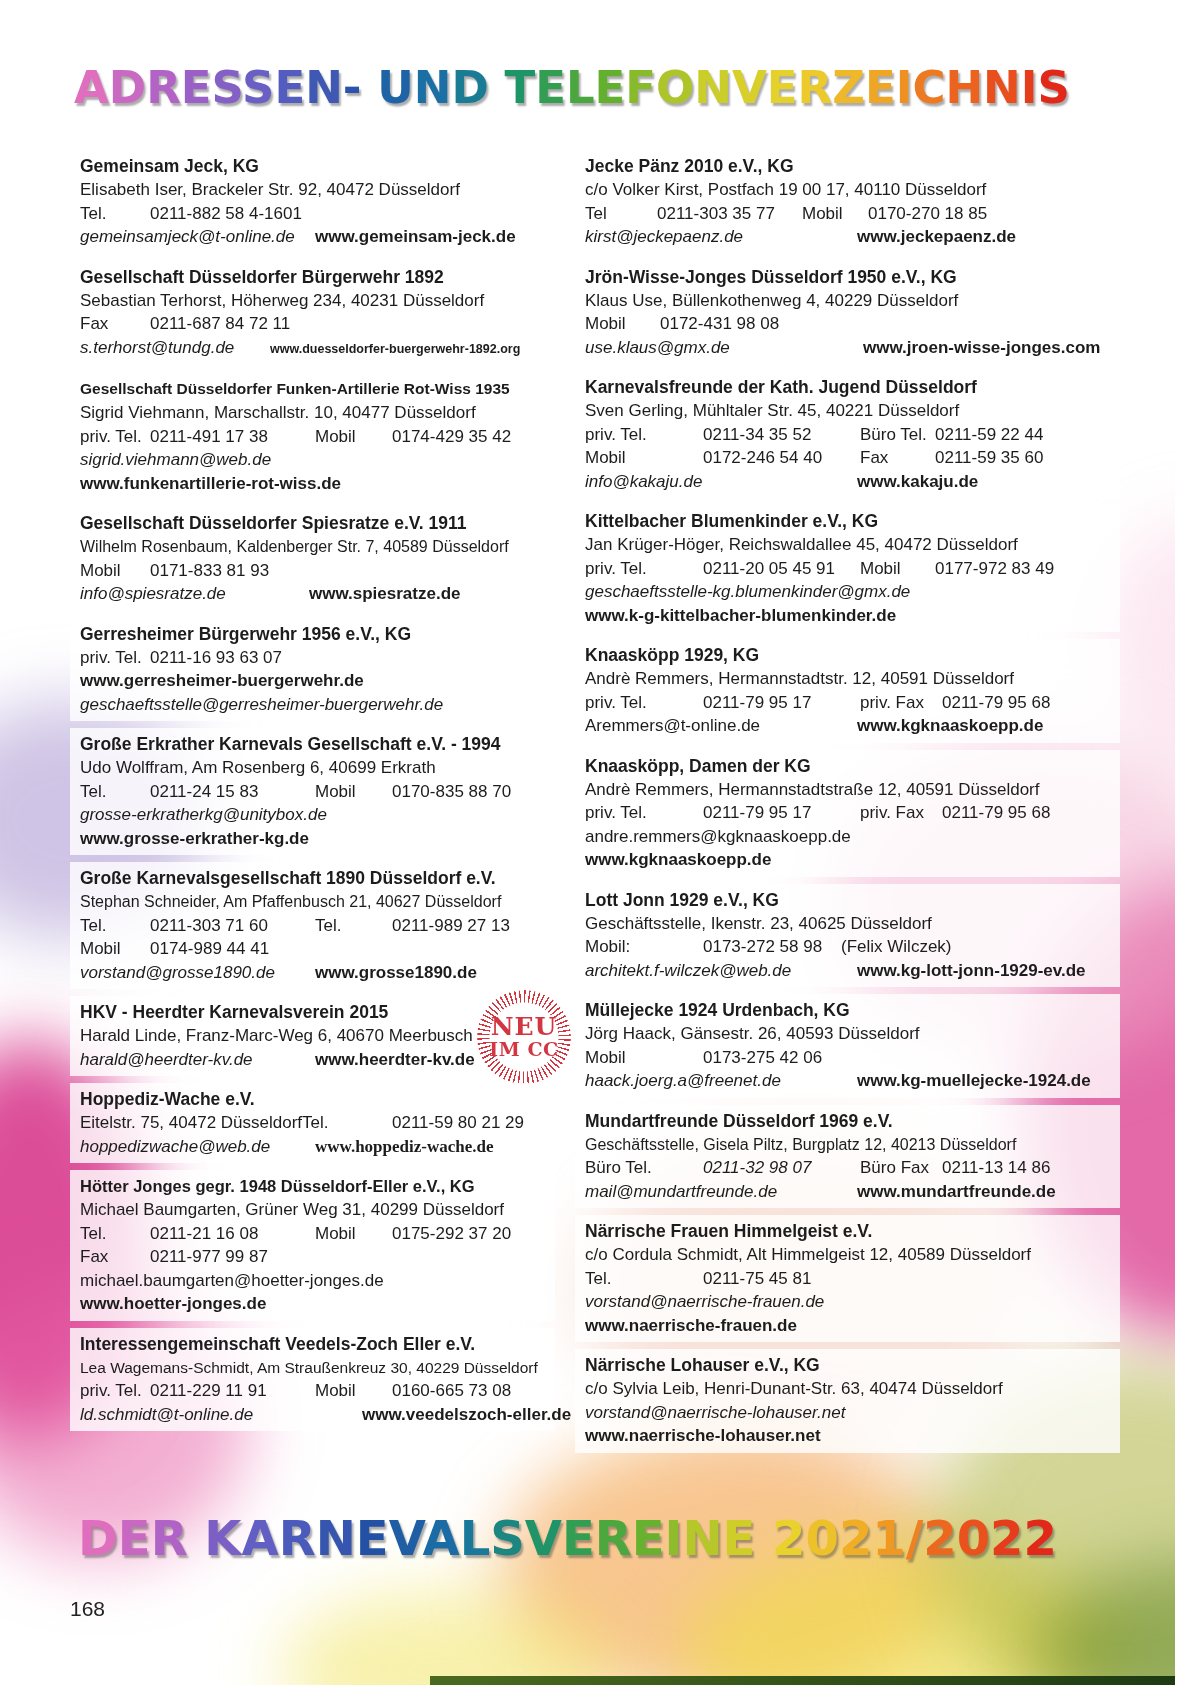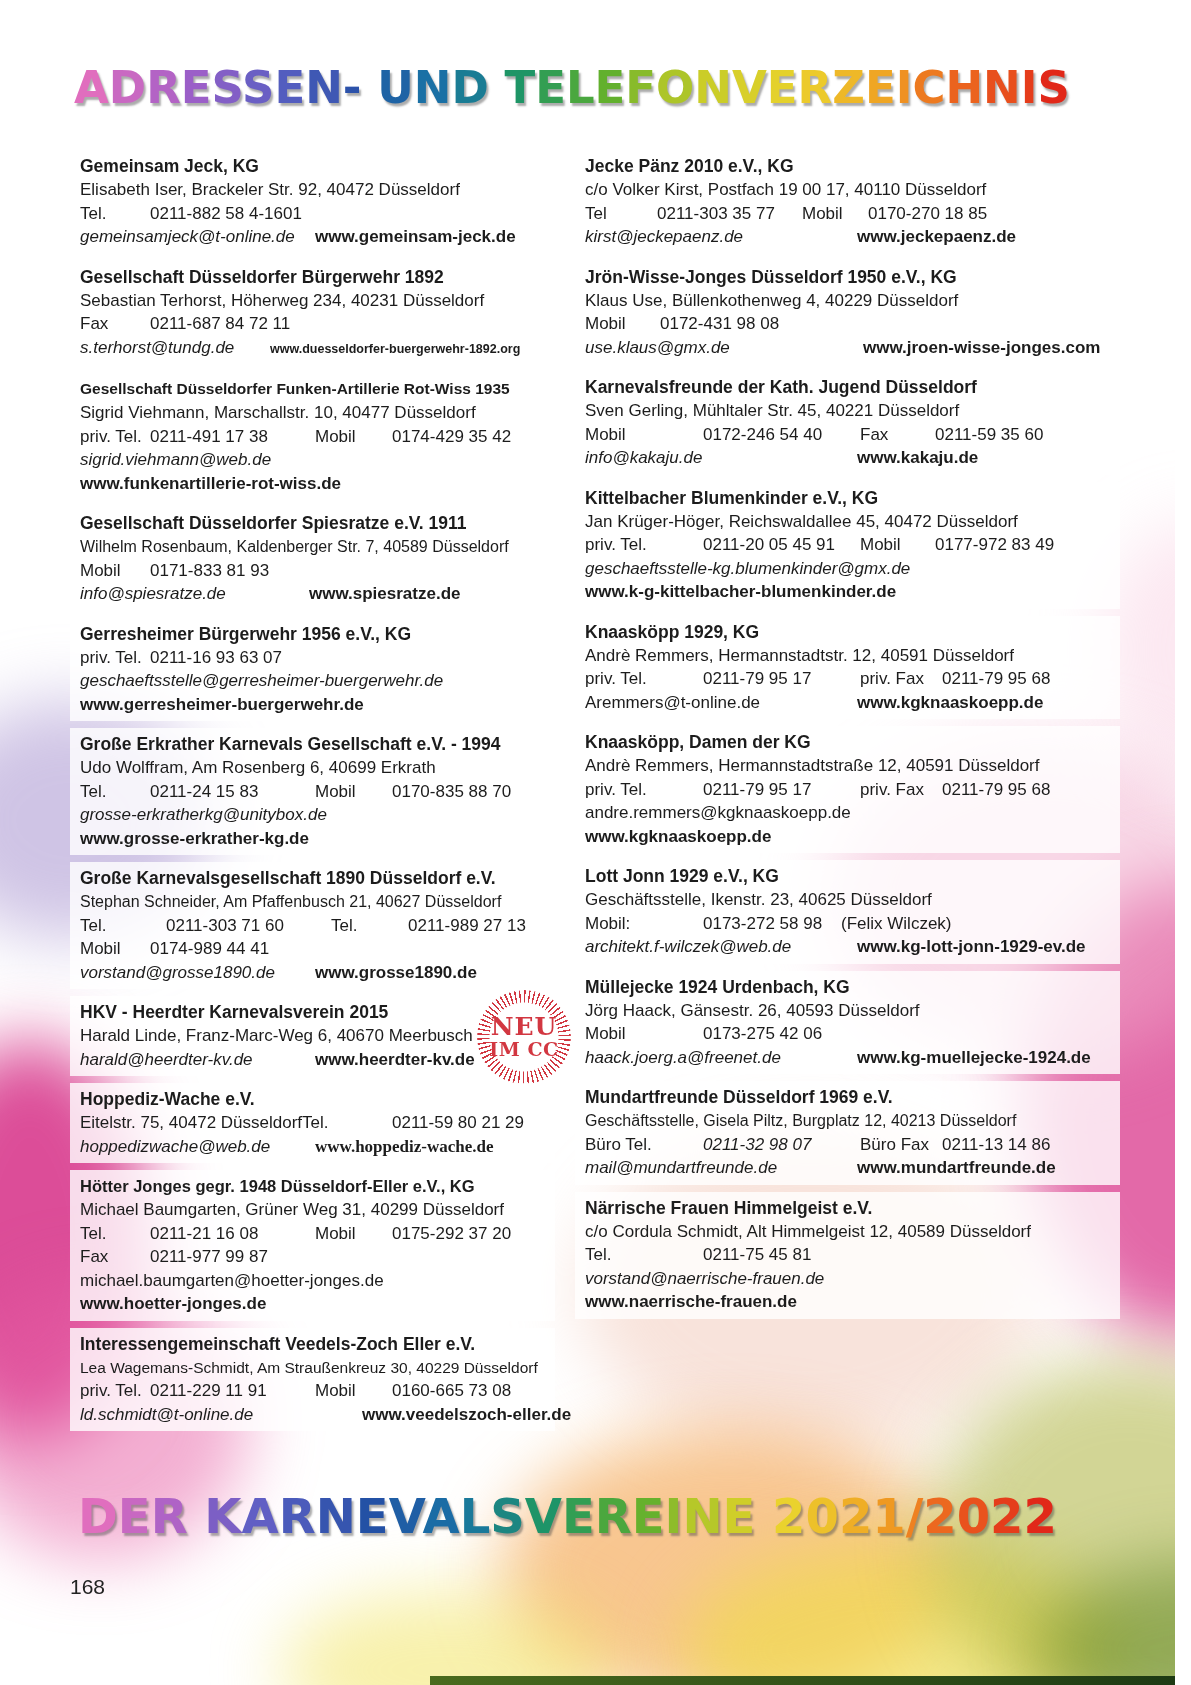--- a/index.html
+++ b/index.html
@@ -102,34 +102,34 @@
           </section>
           <section class="entry">
             <h2 class="etitle">Gesellschaft Düsseldorfer Spiesratze e.V. 1911</h2>
             <div class="line"><span class="sg sg-text" style="font-size: 16px;">Wilhelm Rosenbaum, Kaldenberger Str. 7, 40589 Düsseldorf</span></div>
             <div class="line"><span class="sg sg-label" style="width: 70px;">Mobil</span><span class="sg sg-value">0171-833 81 93</span></div>
             <div class="line"><span class="sg sg-email" style="min-width: 221px;">info@spiesratze.de</span><span class="sg sg-web" style="margin-left: 8px;">www.spiesratze.de</span></div>
           </section>
           <section class="entry">
             <h2 class="etitle">Gerresheimer Bürgerwehr 1956 e.V., KG</h2>
             <div class="line"><span class="sg sg-label" style="width: 70px;">priv. Tel.</span><span class="sg sg-value">0211-16 93 63 07</span></div>
+            <div class="line"><span class="sg sg-web">www.gerresheimer-buergerwehr.de</span></div>
             <div class="line"><span class="sg sg-email">geschaeftsstelle@gerresheimer-buergerwehr.de</span></div>
-            <div class="line"><span class="sg sg-web">www.gerresheimer-buergerwehr.de</span></div>
           </section>
           <section class="entry">
             <h2 class="etitle">Große Erkrather Karnevals Gesellschaft e.V. - 1994</h2>
             <div class="line"><span class="sg sg-text">Udo Wolffram, Am Rosenberg 6, 40699 Erkrath</span></div>
             <div class="line"><span class="sg sg-label" style="width: 70px;">Tel.</span><span class="sg sg-value" style="width: 165px;">0211-24 15 83</span><span class="sg sg-label" style="width: 77px;">Mobil</span><span class="sg sg-value">0170-835 88 70</span></div>
             <div class="line"><span class="sg sg-email">grosse-erkratherkg@unitybox.de</span></div>
             <div class="line"><span class="sg sg-web">www.grosse-erkrather-kg.de</span></div>
           </section>
           <section class="entry">
             <h2 class="etitle">Große Karnevalsgesellschaft 1890 Düsseldorf e.V.</h2>
             <div class="line"><span class="sg sg-text" style="font-size: 16px;">Stephan Schneider, Am Pfaffenbusch 21, 40627 Düsseldorf</span></div>
-            <div class="line"><span class="sg sg-label" style="width: 70px;">Tel.</span><span class="sg sg-value" style="width: 165px; margin-left: 16px;">0211-303 71 60</span><span class="sg sg-label" style="width: 77px;">Tel.</span><span class="sg sg-value">0211-989 27 13</span></div>
+            <div class="line"><span class="sg sg-label" style="width: 70px;">Tel.</span><span class="sg sg-value" style="width: 165px;">0211-303 71 60</span><span class="sg sg-label" style="width: 77px;">Tel.</span><span class="sg sg-value">0211-989 27 13</span></div>
             <div class="line"><span class="sg sg-label" style="width: 70px;">Mobil</span><span class="sg sg-value">0174-989 44 41</span></div>
             <div class="line"><span class="sg sg-email" style="min-width: 221px;">vorstand@grosse1890.de</span><span class="sg sg-web" style="margin-left: 14px;">www.grosse1890.de</span></div>
           </section>
           <section class="entry">
             <h2 class="etitle">HKV - Heerdter Karnevalsverein 2015</h2>
             <div class="line"><span class="sg sg-text">Harald Linde, Franz-Marc-Weg 6, 40670 Meerbusch</span></div>
             <div class="line"><span class="sg sg-email" style="min-width: 221px;">harald@heerdter-kv.de</span><span class="sg sg-web" style="margin-left: 14px;">www.heerdter-kv.de</span></div>
             <div class="stamp">
               <div class="stamp-ring"></div>
               <div class="stamp-txt">
@@ -167,20 +167,21 @@
           </section>
           <section class="entry">
             <h2 class="etitle">Jrön-Wisse-Jonges Düsseldorf 1950 e.V., KG</h2>
             <div class="line"><span class="sg sg-text">Klaus Use, Büllenkothenweg 4, 40229 Düsseldorf</span></div>
             <div class="line"><span class="sg sg-label" style="width: 75px;">Mobil</span><span class="sg sg-value">0172-431 98 08</span></div>
             <div class="line"><span class="sg sg-email" style="min-width: 258px;">use.klaus@gmx.de</span><span class="sg sg-web" style="margin-left: 20px;">www.jroen-wisse-jonges.com</span></div>
           </section>
           <section class="entry">
             <h2 class="etitle">Karnevalsfreunde der Kath. Jugend Düsseldorf</h2>
             <div class="line"><span class="sg sg-text">Sven Gerling, Mühltaler Str. 45, 40221 Düsseldorf</span></div>
+            <div class="line"><span class="sg sg-label" style="width: 118px;">priv. Tel.</span><span class="sg sg-value" style="width: 157px;">0211-34 35 52</span><span class="sg sg-label" style="width: 75px;">Büro Tel.</span><span class="sg sg-value">0211-59 22 44</span></div>
             <div class="line"><span class="sg sg-label" style="width: 118px;">Mobil</span><span class="sg sg-value" style="width: 157px;">0172-246 54 40</span><span class="sg sg-label" style="width: 75px;">Fax</span><span class="sg sg-value">0211-59 35 60</span></div>
             <div class="line"><span class="sg sg-email" style="min-width: 258px;">info@kakaju.de</span><span class="sg sg-web" style="margin-left: 14px;">www.kakaju.de</span></div>
           </section>
           <section class="entry">
             <h2 class="etitle">Kittelbacher Blumenkinder e.V., KG</h2>
             <div class="line"><span class="sg sg-text">Jan Krüger-Höger, Reichswaldallee 45, 40472 Düsseldorf</span></div>
             <div class="line"><span class="sg sg-label" style="width: 118px;">priv. Tel.</span><span class="sg sg-value" style="width: 157px;">0211-20 05 45 91</span><span class="sg sg-label" style="width: 75px;">Mobil</span><span class="sg sg-value">0177-972 83 49</span></div>
             <div class="line"><span class="sg sg-email">geschaeftsstelle-kg.blumenkinder@gmx.de</span></div>
             <div class="line"><span class="sg sg-web">www.k-g-kittelbacher-blumenkinder.de</span></div>
           </section>
@@ -215,20 +216,26 @@
             <div class="line"><span class="sg sg-label" style="width: 118px;">Büro Tel.</span><span class="sg sg-value" style="width: 157px; font-style: italic;">0211-32 98 07</span><span class="sg sg-label" style="width: 82px;">Büro Fax</span><span class="sg sg-value">0211-13 14 86</span></div>
             <div class="line"><span class="sg sg-email" style="min-width: 258px;">mail@mundartfreunde.de</span><span class="sg sg-web" style="margin-left: 14px;">www.mundartfreunde.de</span></div>
           </section>
           <section class="entry">
             <h2 class="etitle">Närrische Frauen Himmelgeist e.V.</h2>
             <div class="line"><span class="sg sg-text">c/o Cordula Schmidt, Alt Himmelgeist 12, 40589 Düsseldorf</span></div>
             <div class="line"><span class="sg sg-label" style="width: 118px;">Tel.</span><span class="sg sg-value">0211-75 45 81</span></div>
             <div class="line"><span class="sg sg-email">vorstand@naerrische-frauen.de</span></div>
             <div class="line"><span class="sg sg-web">www.naerrische-frauen.de</span></div>
           </section>
+          <section class="entry">
+            <h2 class="etitle">Närrische Lohauser e.V., KG</h2>
+            <div class="line"><span class="sg sg-text">c/o Sylvia Leib, Henri-Dunant-Str. 63, 40474 Düsseldorf</span></div>
+            <div class="line"><span class="sg sg-email">vorstand@naerrische-lohauser.net</span></div>
+            <div class="line"><span class="sg sg-web">www.naerrische-lohauser.net</span></div>
+          </section>
         </div>
     </div>
 
     <h1 class="rainbow bottom" id="title-bottom"><span style="color: rgb(224, 110, 190);">D</span><span style="color: rgb(200, 104, 194);">E</span><span style="color: rgb(175, 99, 198);">R</span><span style="color: rgb(150, 95, 199);"> </span><span style="color: rgb(124, 95, 197);">K</span><span style="color: rgb(97, 95, 196);">A</span><span style="color: rgb(75, 91, 187);">R</span><span style="color: rgb(54, 85, 175);">N</span><span style="color: rgb(35, 81, 165);">E</span><span style="color: rgb(31, 94, 165);">V</span><span style="color: rgb(27, 108, 165);">A</span><span style="color: rgb(26, 121, 154);">L</span><span style="color: rgb(28, 134, 129);">S</span><span style="color: rgb(30, 148, 104);">V</span><span style="color: rgb(50, 158, 83);">E</span><span style="color: rgb(75, 167, 62);">R</span><span style="color: rgb(102, 177, 45);">E</span><span style="color: rgb(142, 188, 43);">I</span><span style="color: rgb(182, 200, 41);">N</span><span style="color: rgb(207, 206, 41);">E</span><span style="color: rgb(221, 208, 43);"> </span><span style="color: rgb(234, 210, 45);">2</span><span style="color: rgb(237, 193, 42);">0</span><span style="color: rgb(239, 174, 38);">2</span><span style="color: rgb(239, 153, 34);">1</span><span style="color: rgb(238, 129, 33);">/</span><span style="color: rgb(236, 104, 31);">2</span><span style="color: rgb(233, 82, 29);">0</span><span style="color: rgb(229, 61, 27);">2</span><span style="color: rgb(225, 40, 25);">2</span></h1>
 
     <div class="pagenum">168</div>
   </div>
 </div>
 
 </body></html>

